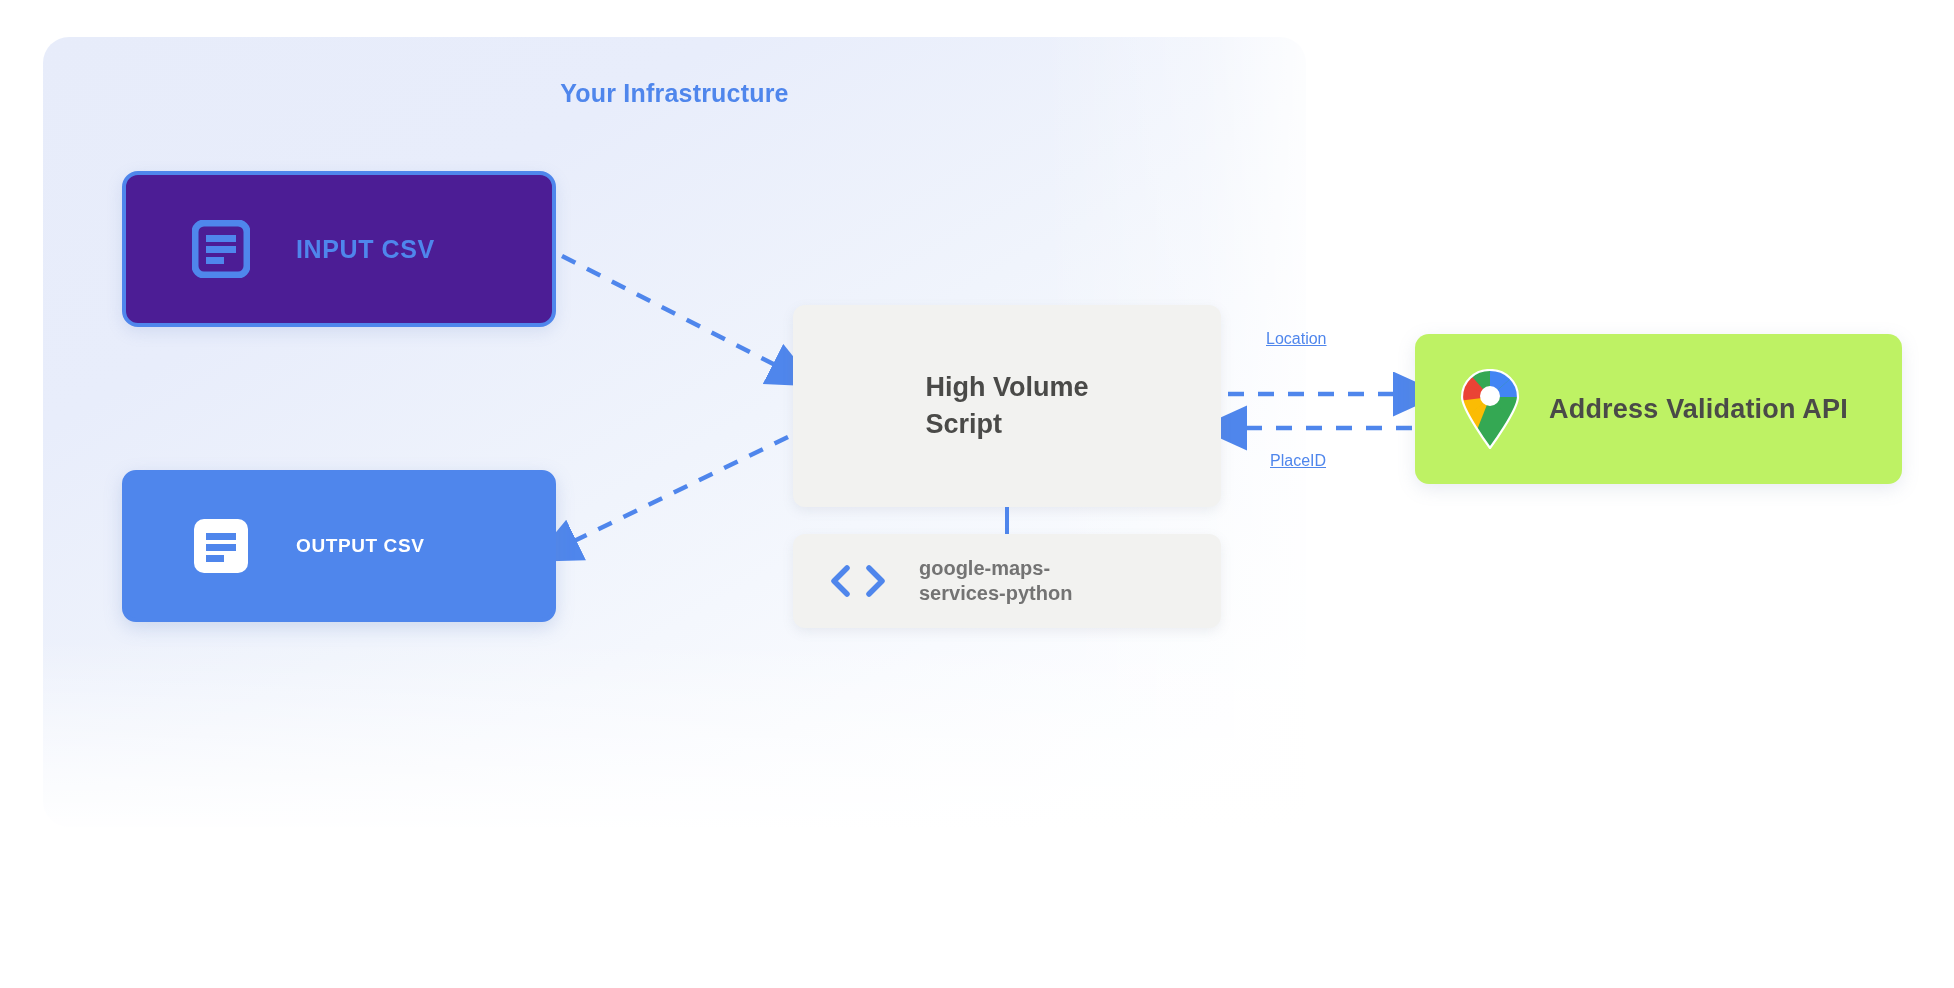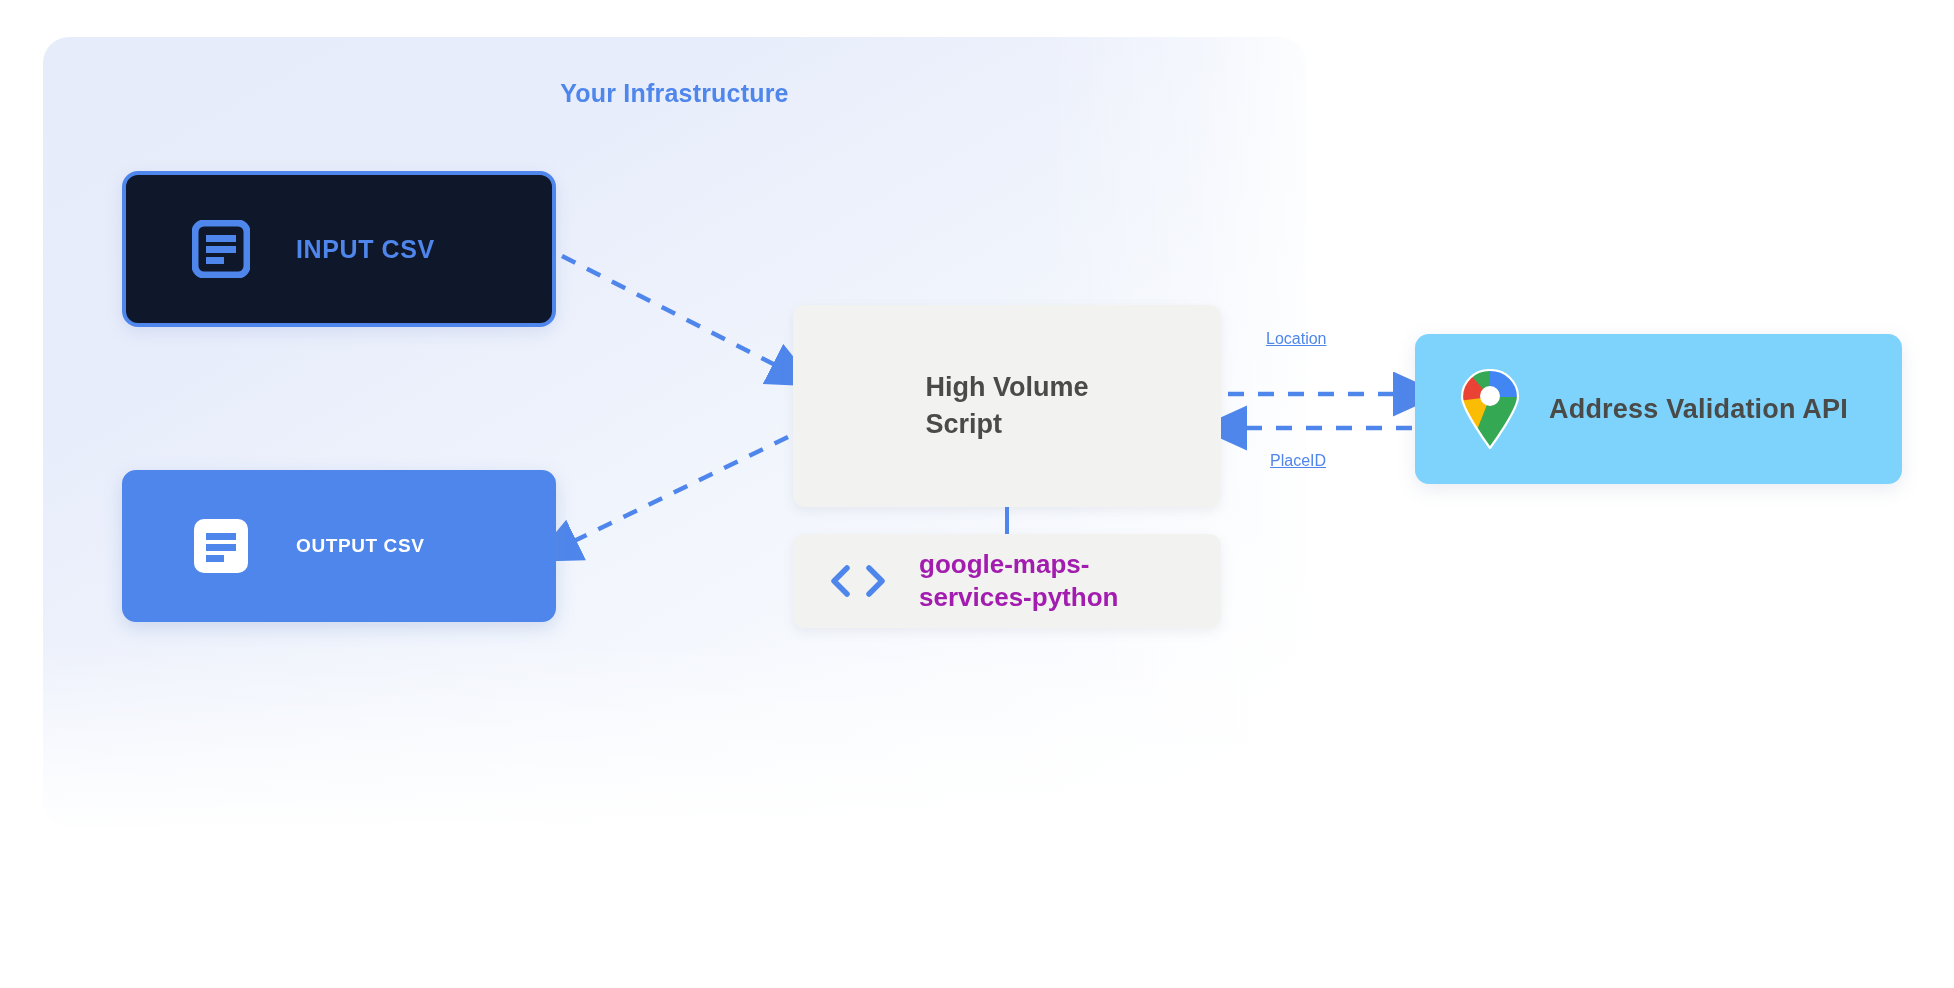--- a/index.html
+++ b/index.html
@@ -77,21 +77,21 @@
     display: flex;
     align-items: center;
   }
 
   
   #input-csv {
     left: 122px;
     top: 171px;
     width: 434px;
     height: 156px;
-    background: #0f172a;
+    background: #4c1d95;
     border: 4px solid #4f86ec;
     border-radius: 16px;
     box-shadow: 0 5px 16px rgba(110,140,200,0.18);
     padding-left: 66px;
   }
   #input-csv .node-label {
     font-size: 25px;
     font-weight: bold;
     color: #4f86ec;
     letter-spacing: 0.6px;
@@ -155,35 +155,35 @@
     left: 793px;
     top: 534px;
     width: 428px;
     height: 94px;
     background: #f2f2f0;
     border-radius: 12px;
     padding-left: 34px;
     box-shadow: 0 4px 12px rgba(120,130,150,0.12);
   }
   #library-box .lib-label {
-    font-size: 26px;
-    font-weight: bold;
-    color: #a21caf;
+    font-size: 20px;
+    font-weight: bold;
+    color: #737373;
     line-height: 1.27;
     margin-left: 30px;
   }
   .code-icon { flex: 0 0 auto; width: 62px; height: 40px; }
 
   
   #api-box {
     left: 1415px;
     top: 334px;
     width: 487px;
     height: 150px;
-    background: #7dd3fc;
+    background: #bef264;
     border-radius: 14px;
     box-shadow: 0 5px 18px rgba(120,135,170,0.17);
     padding-left: 44px;
   }
   #api-box .api-label {
     font-size: 27px;
     font-weight: bold;
     color: #4a4a48;
     margin-left: 28px;
     letter-spacing: 0.2px;

